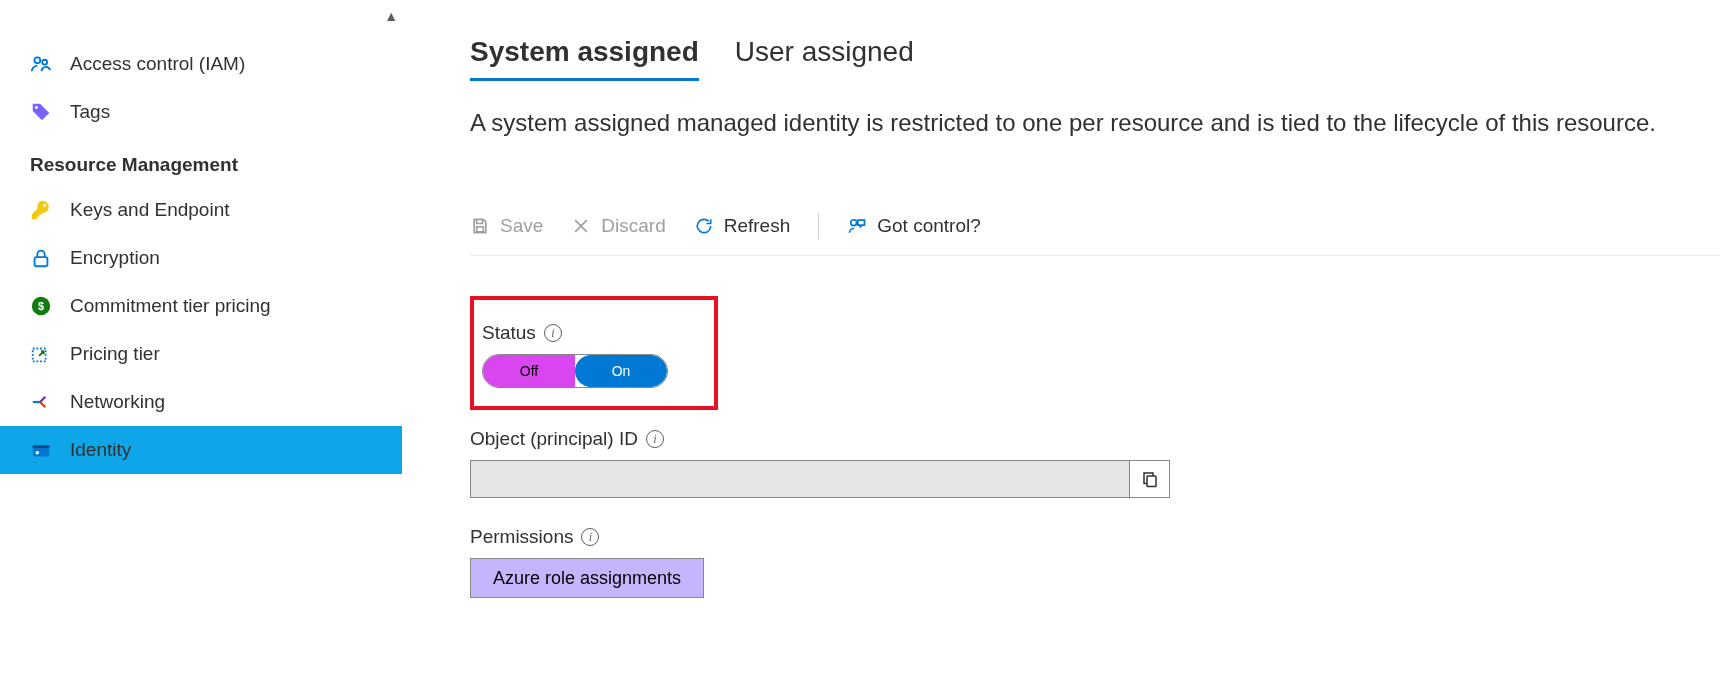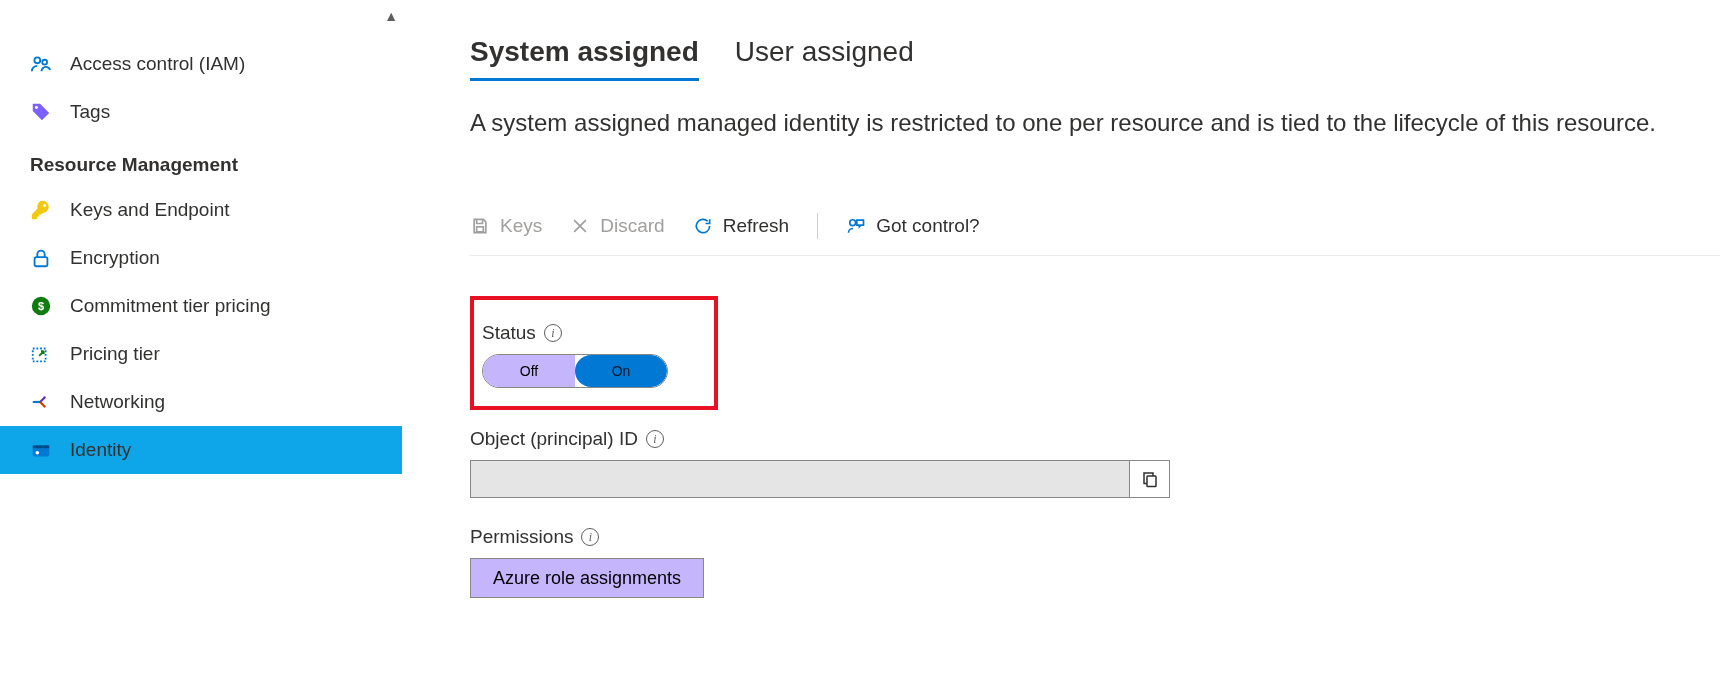--- a/index.html
+++ b/index.html
@@ -152,28 +152,28 @@
     border-radius: 999px;
     overflow: hidden;
     height: 34px;
   }
   .pill-toggle .opt {
     display: inline-flex;
     align-items: center; justify-content: center;
     min-width: 92px;
     padding: 0 18px;
     font-size: 18px;
-    background: #c4b5fd;
+    background: #d946ef;
     cursor: pointer;
     border: none;
     font: inherit;
   }
   .pill-toggle .opt.active {
     background: #0078d4;
-    color: #0f172a;
+    color: #ffffff;
     border-radius: 999px;
   }
 
   .field-block { margin-bottom: 28px; }
 
   .object-id-row {
     display: flex;
     align-items: stretch;
     width: 700px;
   }
@@ -313,21 +313,21 @@
 
   <p class="description">A system assigned managed identity is restricted to one per resource and is tied to the lifecycle of this resource.</p>
 
   <div class="toolbar">
     <button class="toolbar-btn disabled">
       <svg viewBox="0 0 24 24" stroke-width="2">
           <path d="M5 4h11l3 3v13H5z"></path>
           <path d="M8 4v5h7V4"></path>
           <rect x="8" y="13" width="8" height="6"></rect>
         </svg>
-      <span>Keys</span>
+      <span>Save</span>
     </button>
     <button class="toolbar-btn disabled">
       <svg viewBox="0 0 24 24" stroke-width="2">
           <path d="M5 5l14 14M19 5L5 19"></path>
         </svg>
       <span>Discard</span>
     </button>
     <button class="toolbar-btn">
       <svg viewBox="0 0 24 24" class="blue-stroke" stroke-width="2">
           <path d="M20 12a8 8 0 1 1-2.34-5.66"></path>

